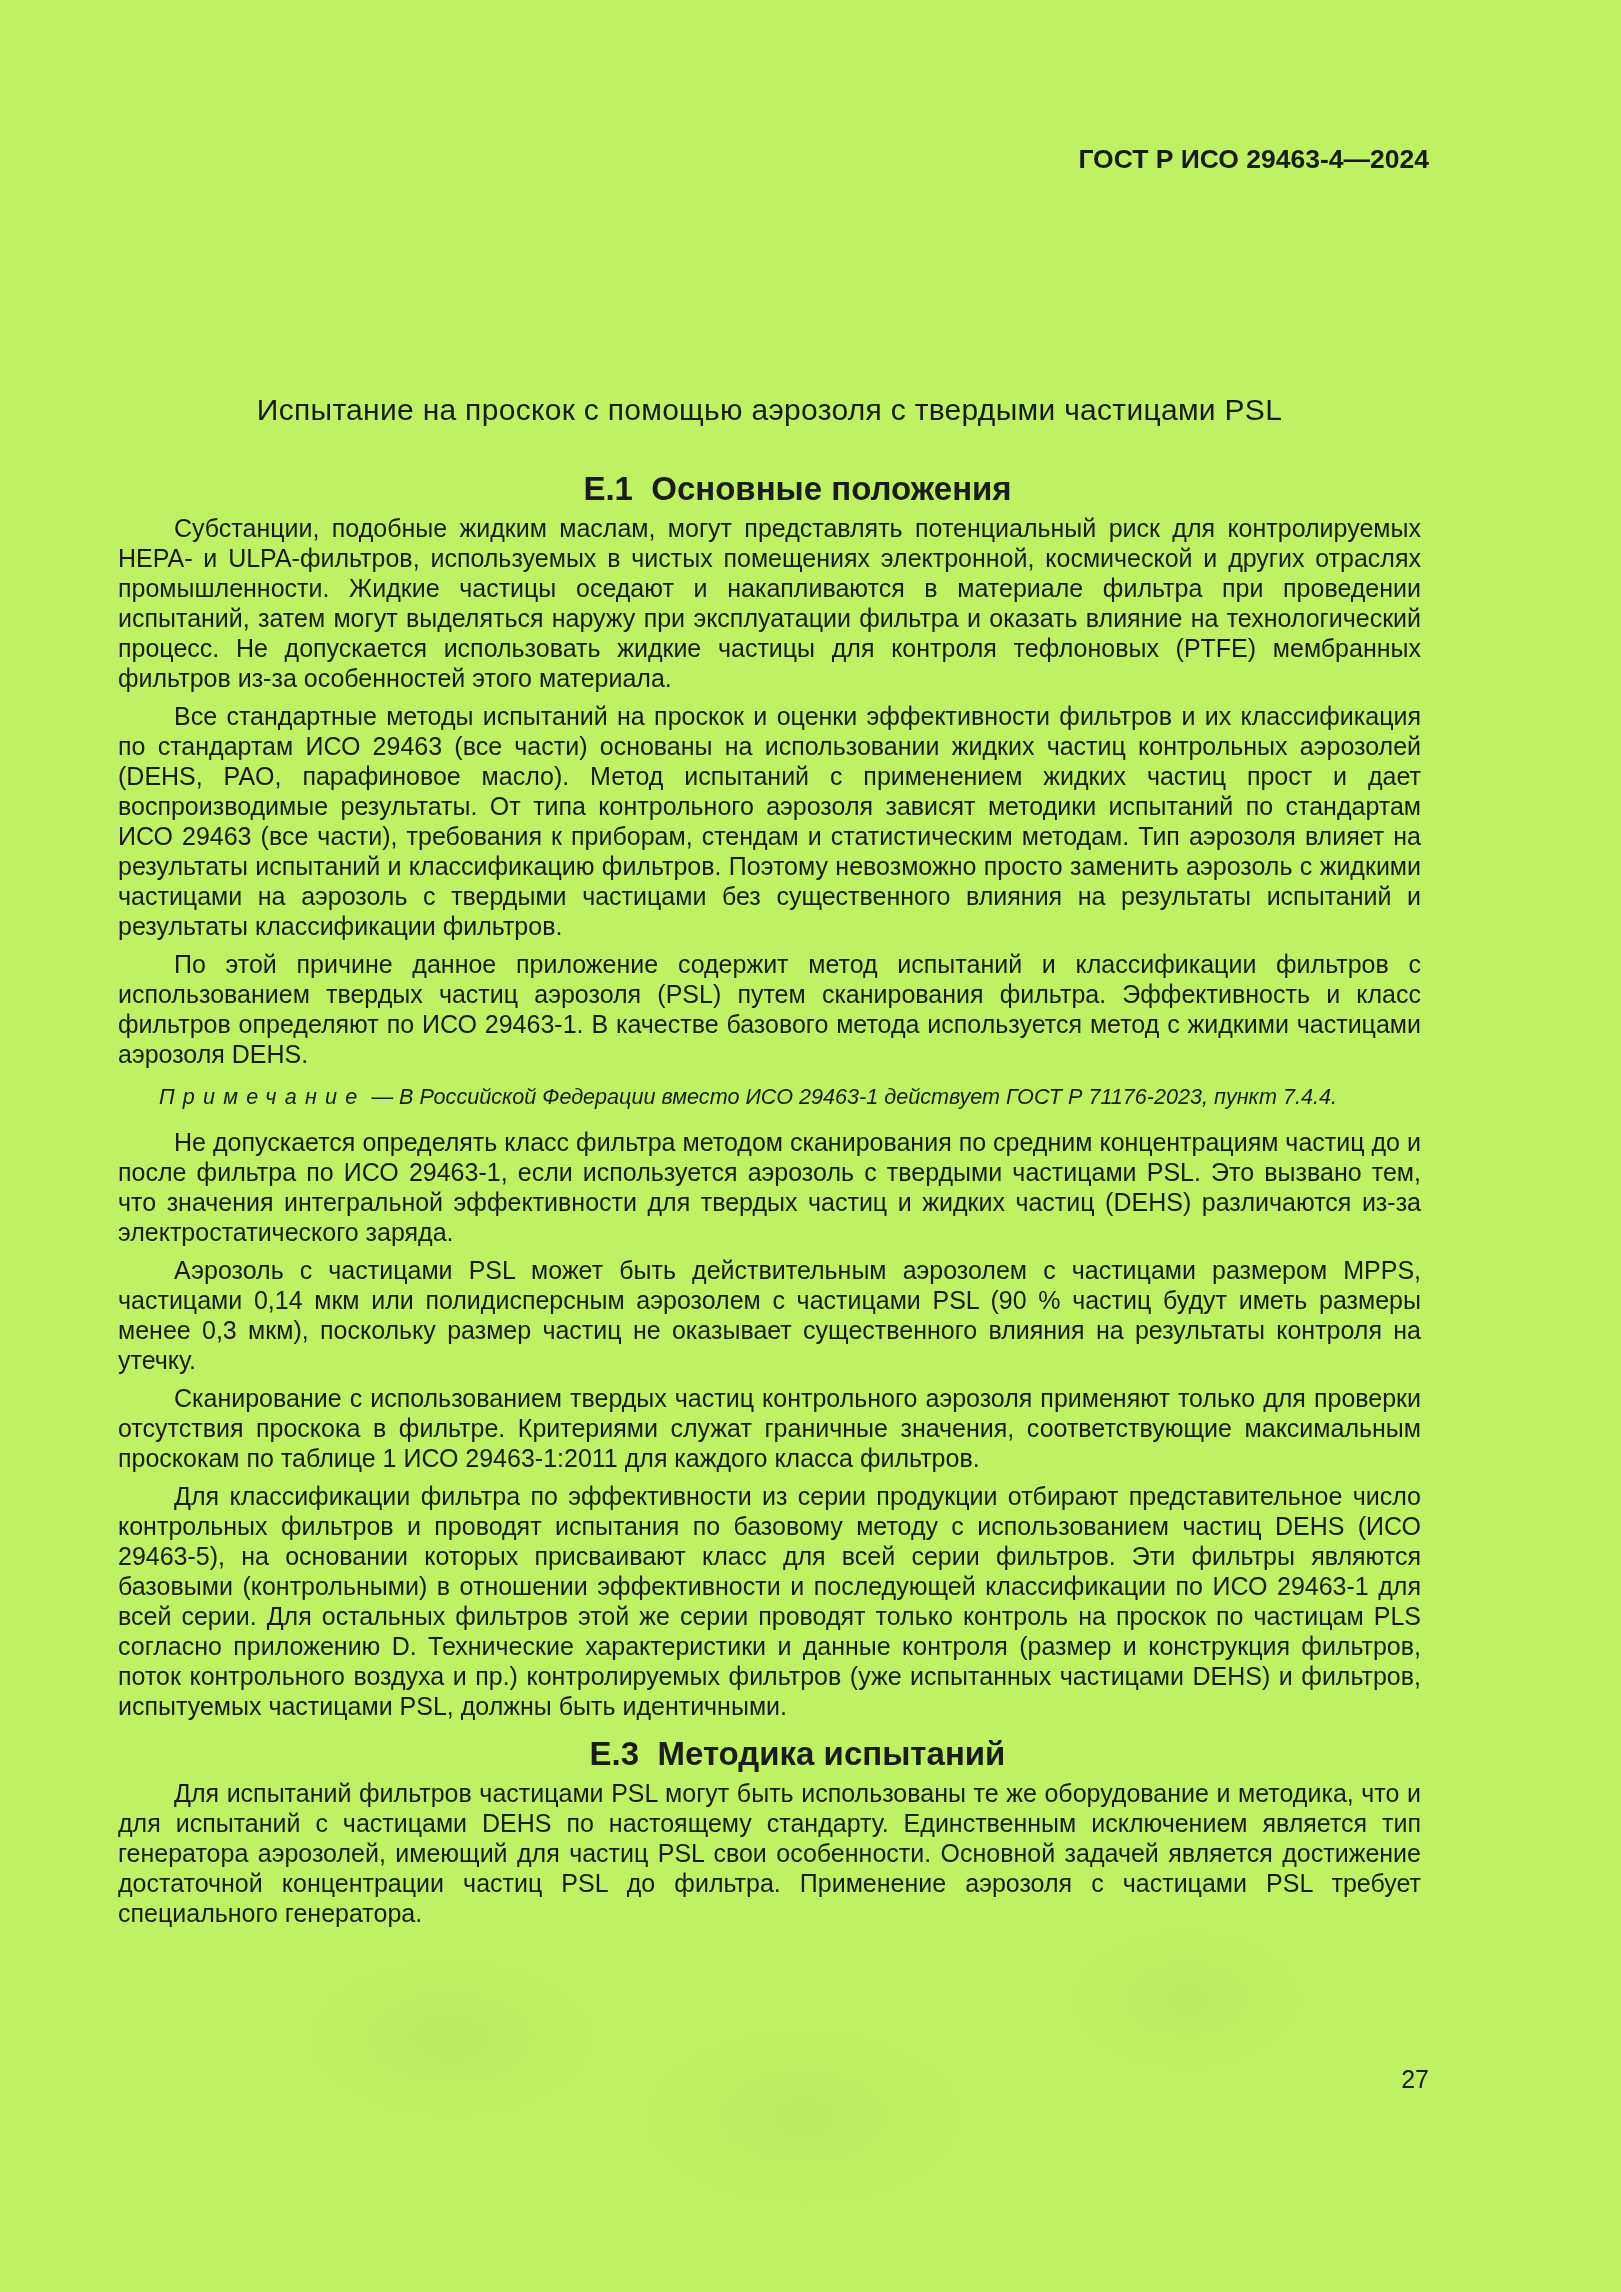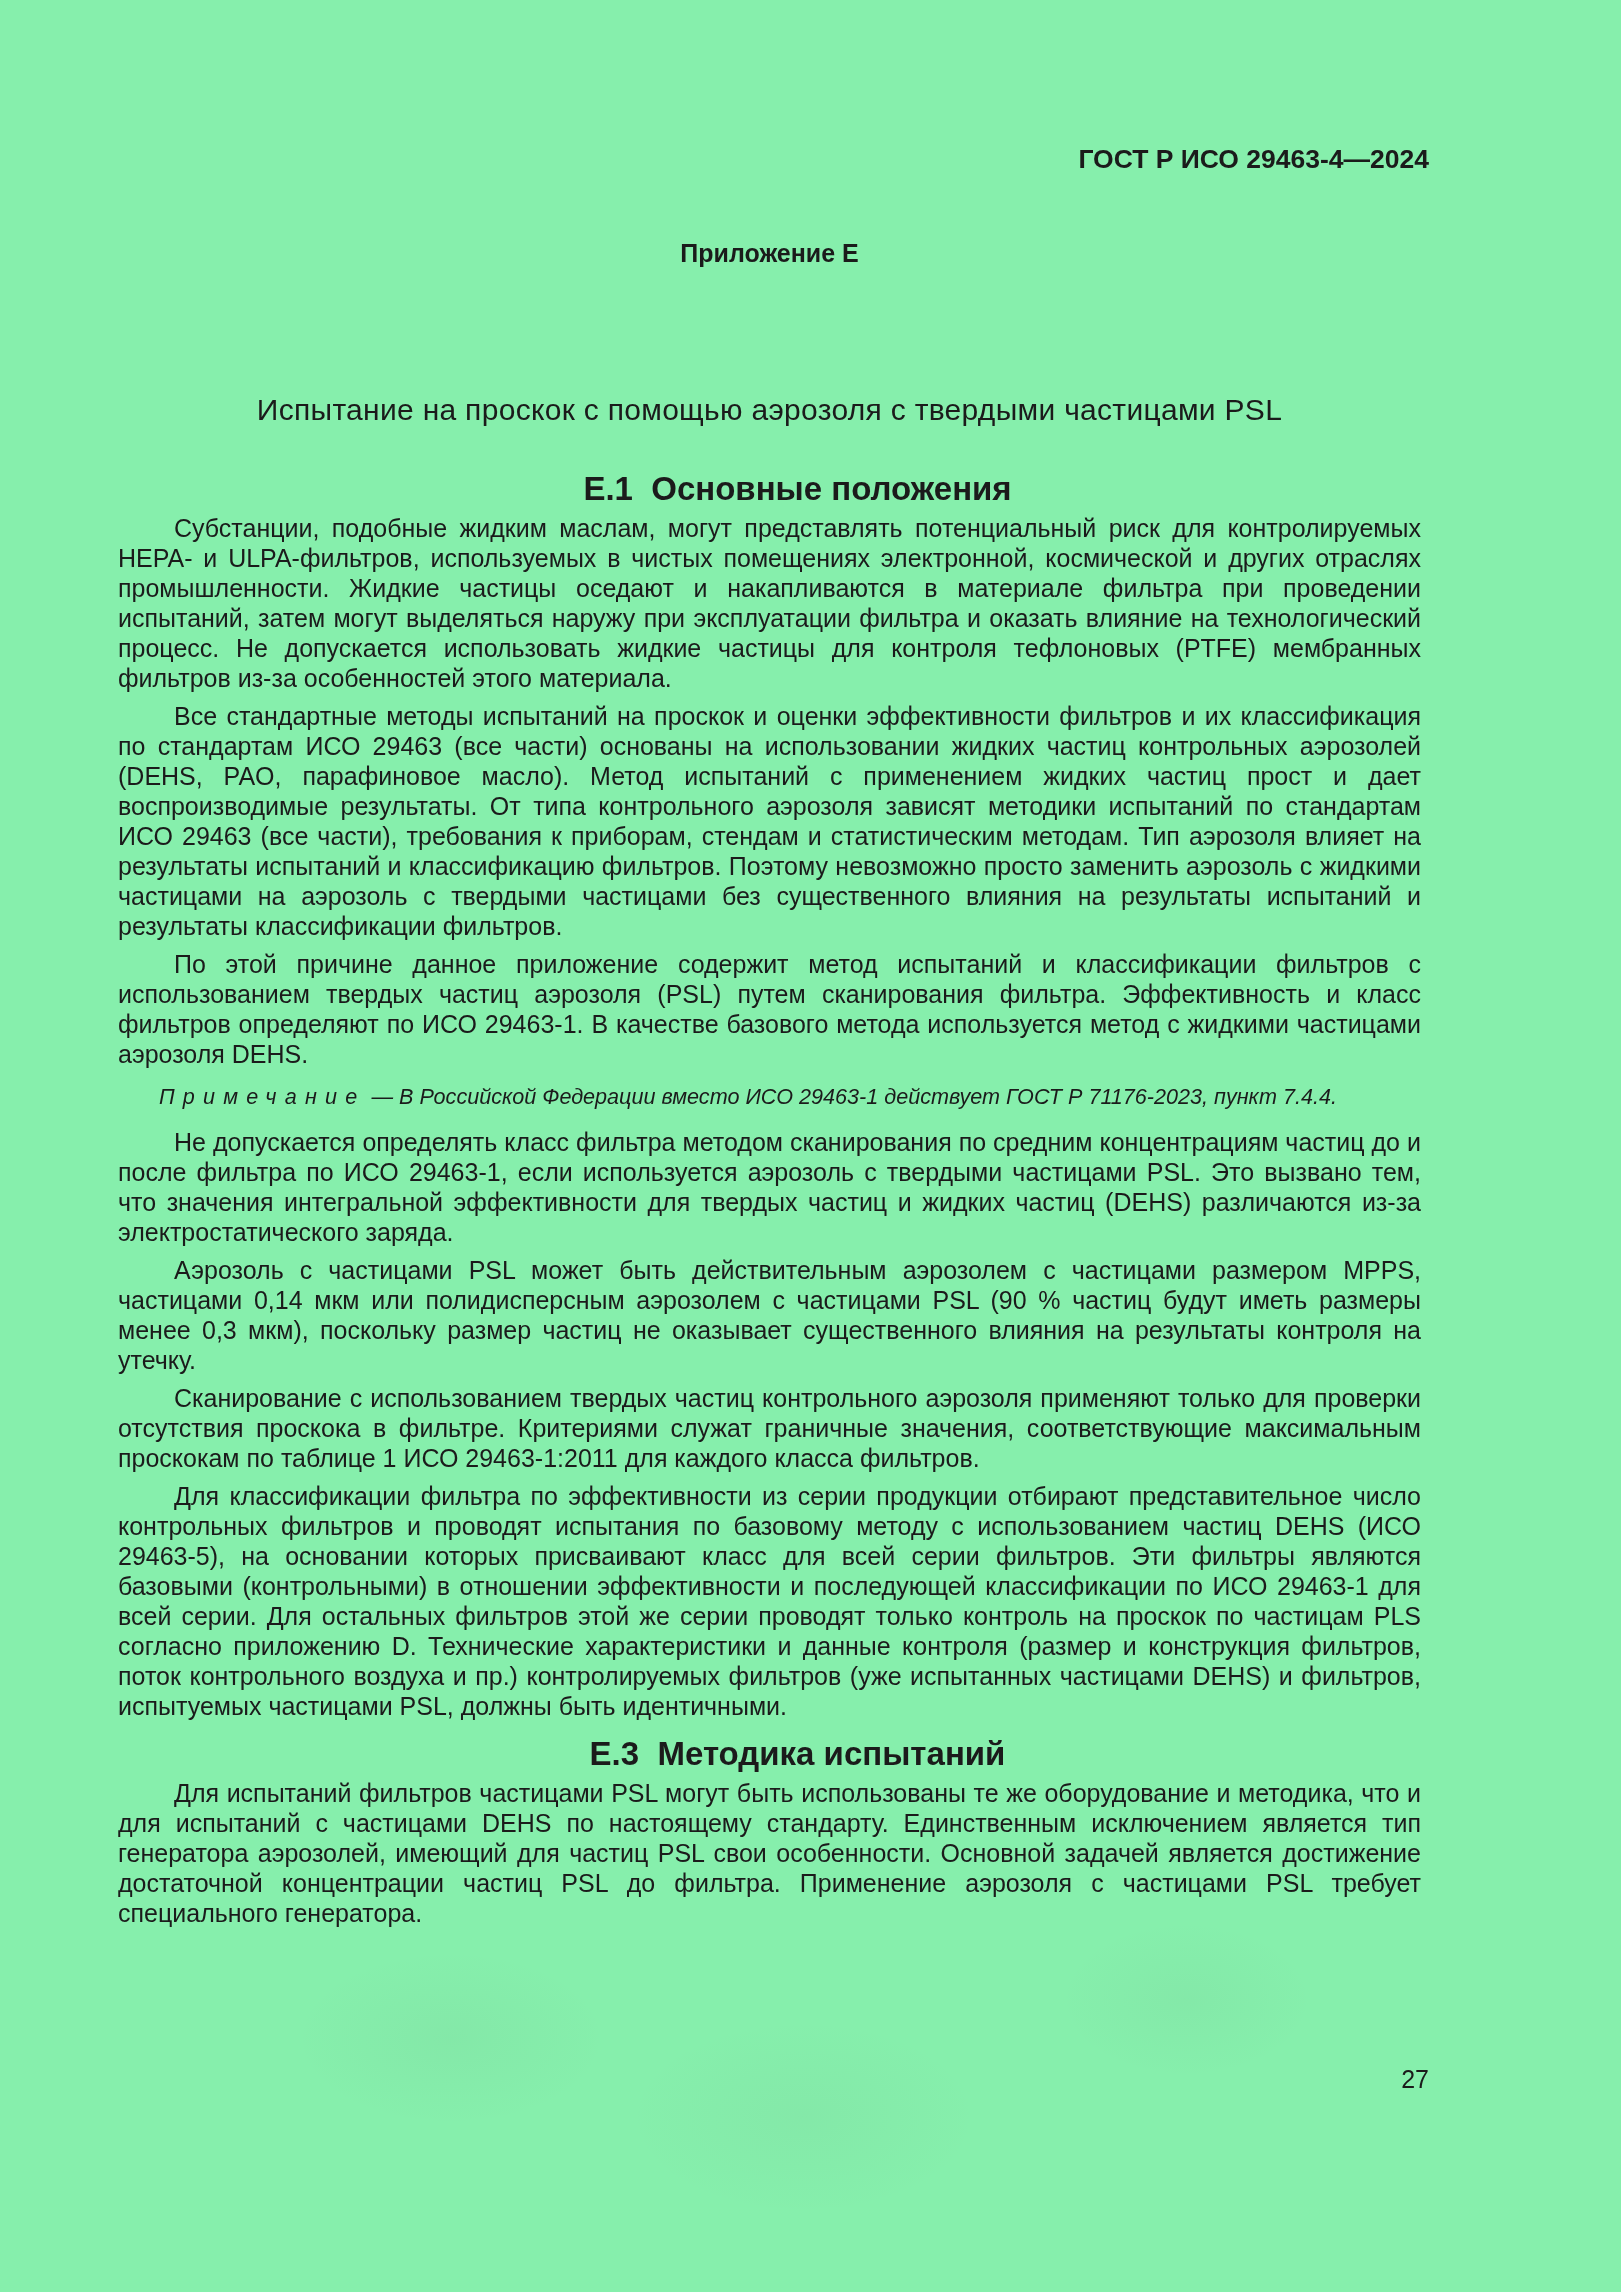--- a/index.html
+++ b/index.html
@@ -4,21 +4,21 @@
 <style>
   html, body {
     margin: 0;
     padding: 0;
     background: #e8e8e8;
   }
   .page {
     position: relative;
     width: 1621px;
     height: 2293px;
-    background: #86efac;
+    background: #bef264;
     font-family: "Liberation Sans", sans-serif;
     color: #1b1b1b;
     overflow: hidden;
   }
   .running-header {
     position: absolute;
     top: 144px;
     left: 110px;
     width: 1319px;
     text-align: right;
@@ -124,21 +124,20 @@
     background: radial-gradient(ellipse at center, rgba(80,80,80,0.04), rgba(0,0,0,0) 70%);
   }
 </style>
 </head>
 <body>
 
 <div class="page">
 
   <div class="running-header">ГОСТ Р ИСО 29463-4—2024</div>
 
-  <div class="appendix-label">Приложение Е</div>
 
   <div class="doc-title">Испытание на проскок с помощью аэрозоля с твердыми частицами PSL</div>
 
   <div class="body-flow">
 
     <h2>Е.1  Основные положения</h2>
     <p>Субстанции, подобные жидким маслам, могут представлять потенциальный риск для контролируемых HEPA- и ULPA-фильтров, используемых в чистых помещениях электронной, космической и других отраслях промышлен­ности. Жидкие частицы оседают и накапливаются в материале фильтра при проведении испытаний, затем могут выделяться наружу при эксплуатации фильтра и оказать влияние на технологический процесс. Не допускается использовать жидкие частицы для контроля тефлоновых (PTFE) мембранных фильтров из-за особенностей этого материала.</p>
     <p>Все стандартные методы испытаний на проскок и оценки эффективности фильтров и их классификация по стандартам ИСО 29463 (все части) основаны на использовании жидких частиц контрольных аэрозолей (DEHS, PAO, парафиновое масло). Метод испытаний с применением жидких частиц прост и дает воспроизводимые результаты. От типа контрольного аэрозоля зависят методики испытаний по стандартам ИСО 29463 (все части), требования к приборам, стендам и статистическим методам. Тип аэрозоля влияет на результаты испытаний и классификацию фильтров. Поэтому невозможно просто заменить аэрозоль с жидкими частицами на аэрозоль с твердыми частица­ми без существенного влияния на результаты испытаний и результаты классификации фильтров.</p>
     <p>По этой причине данное приложение содержит метод испытаний и классификации фильтров с использова­нием твердых частиц аэрозоля (PSL) путем сканирования фильтра. Эффективность и класс фильтров определяют по ИСО 29463-1. В качестве базового метода используется метод с жидкими частицами аэрозоля DEHS.</p>
     <p class="note"><span class="note-label">Примечание</span> <span>— В Российской Федерации вместо ИСО 29463-1 действует ГОСТ Р 71176-2023, пункт 7.4.4.</span></p>

